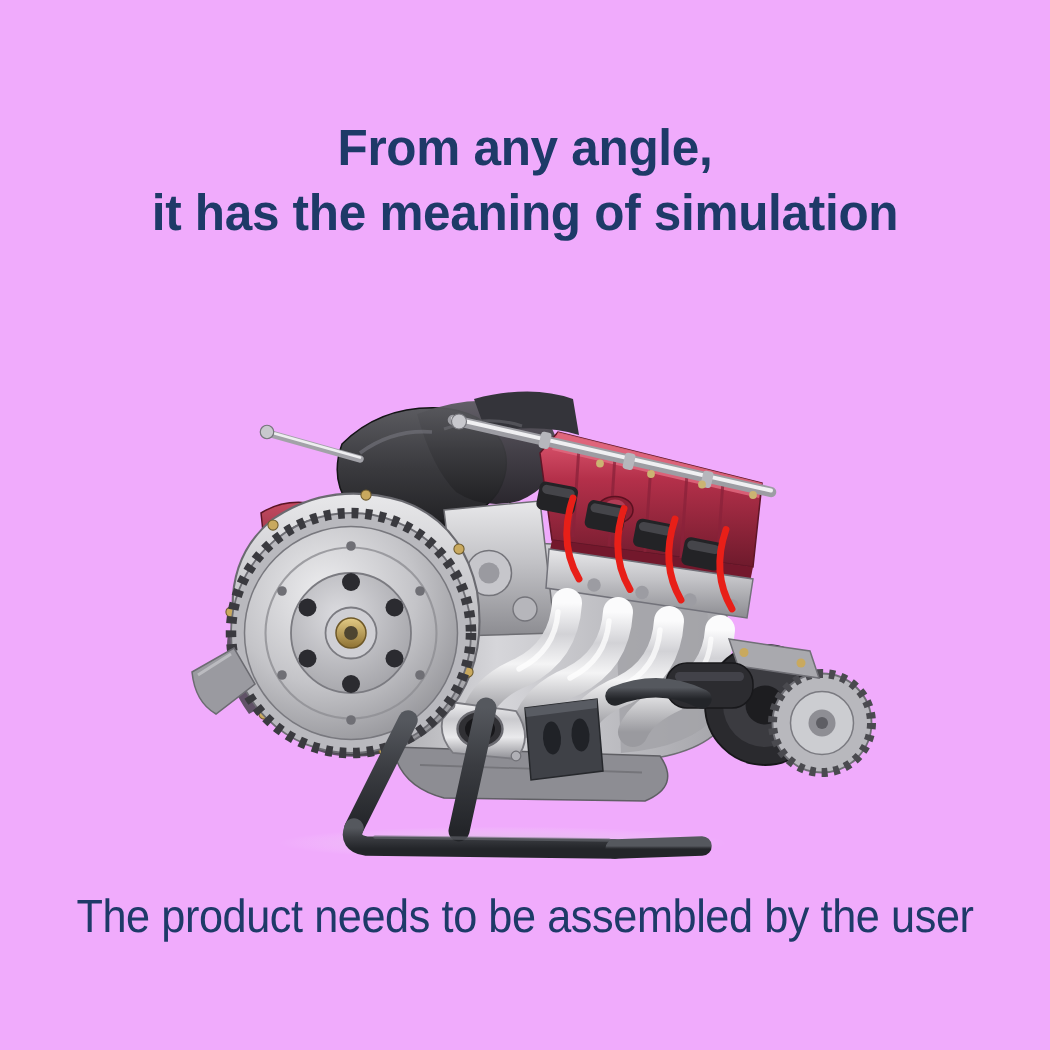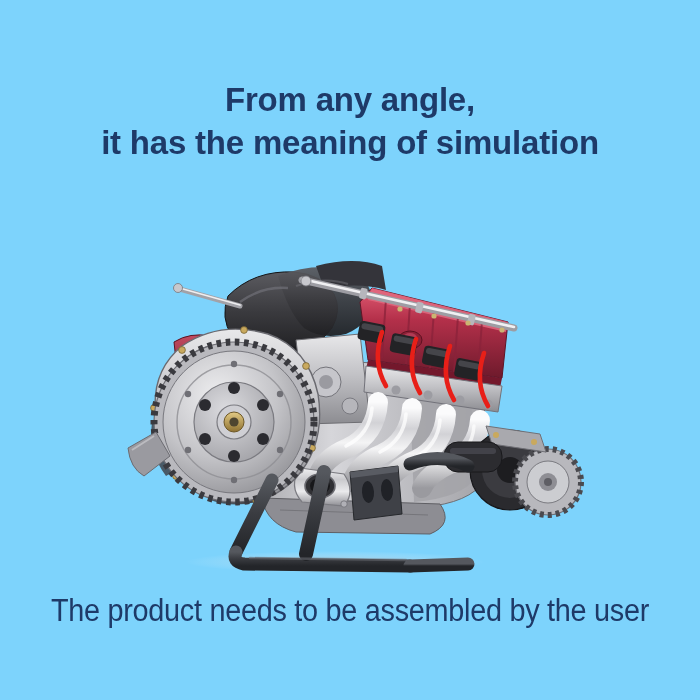--- a/index.html
+++ b/index.html
@@ -4,21 +4,21 @@
 <style>
   html, body {
     margin: 0;
     padding: 0;
     background: #ffffff;
   }
   #page {
     position: relative;
     width: 700px;
     height: 700px;
-    background: #7dd3fc;
+    background: #f0abfc;
     overflow: hidden;
     font-family: "Liberation Sans", sans-serif;
   }
 
   
   .headline {
     position: absolute;
     left: 0;
     top: 78px;
     width: 700px;

